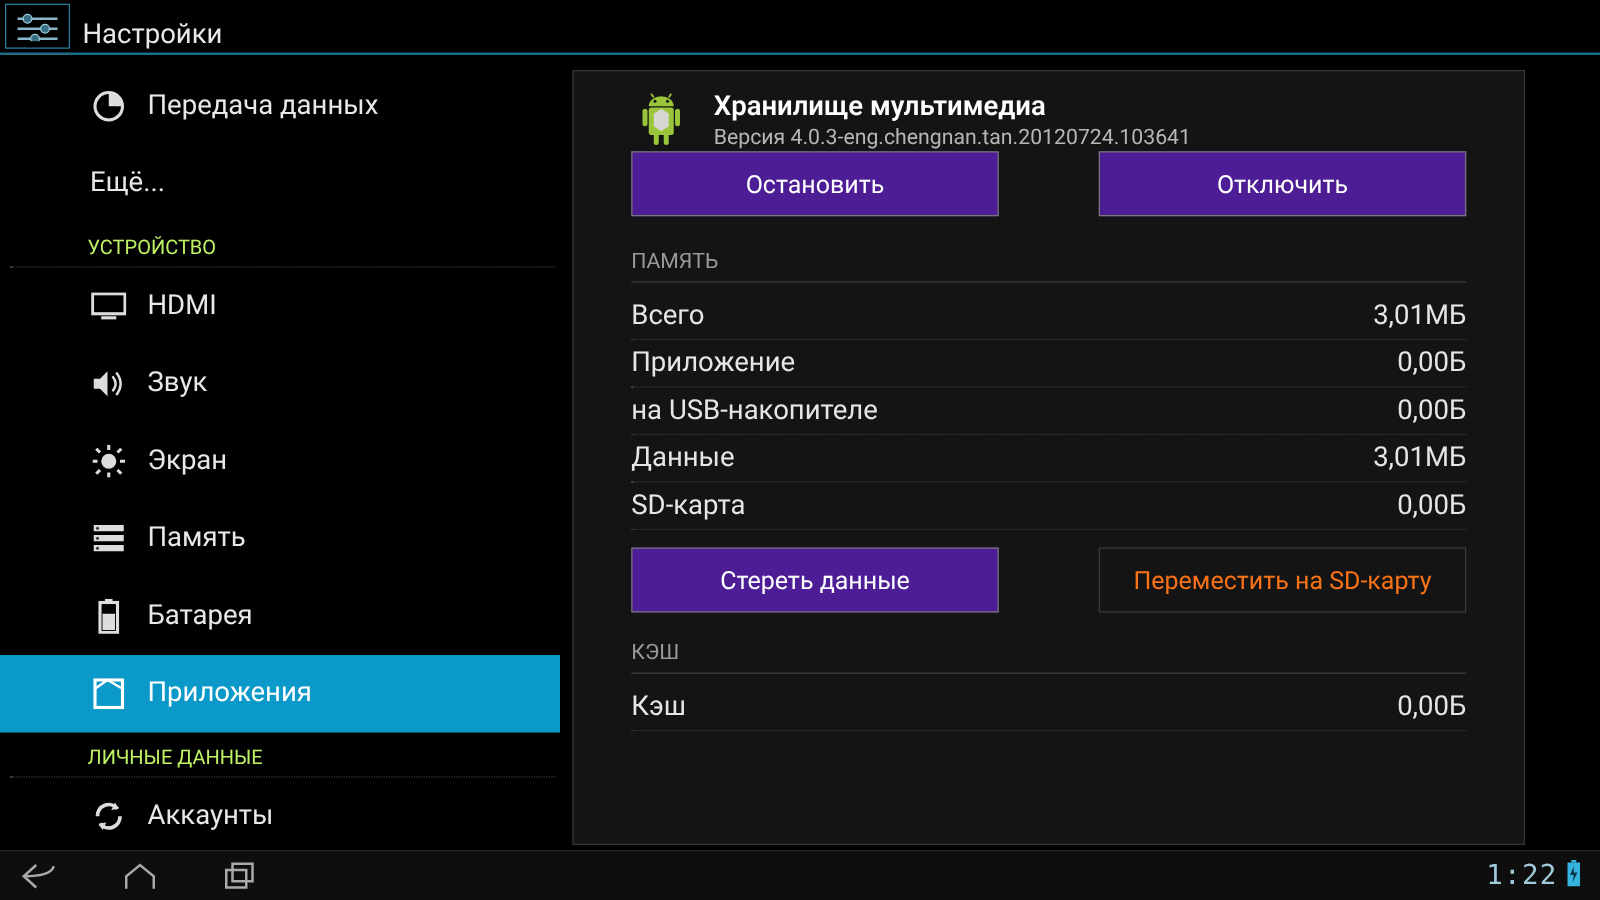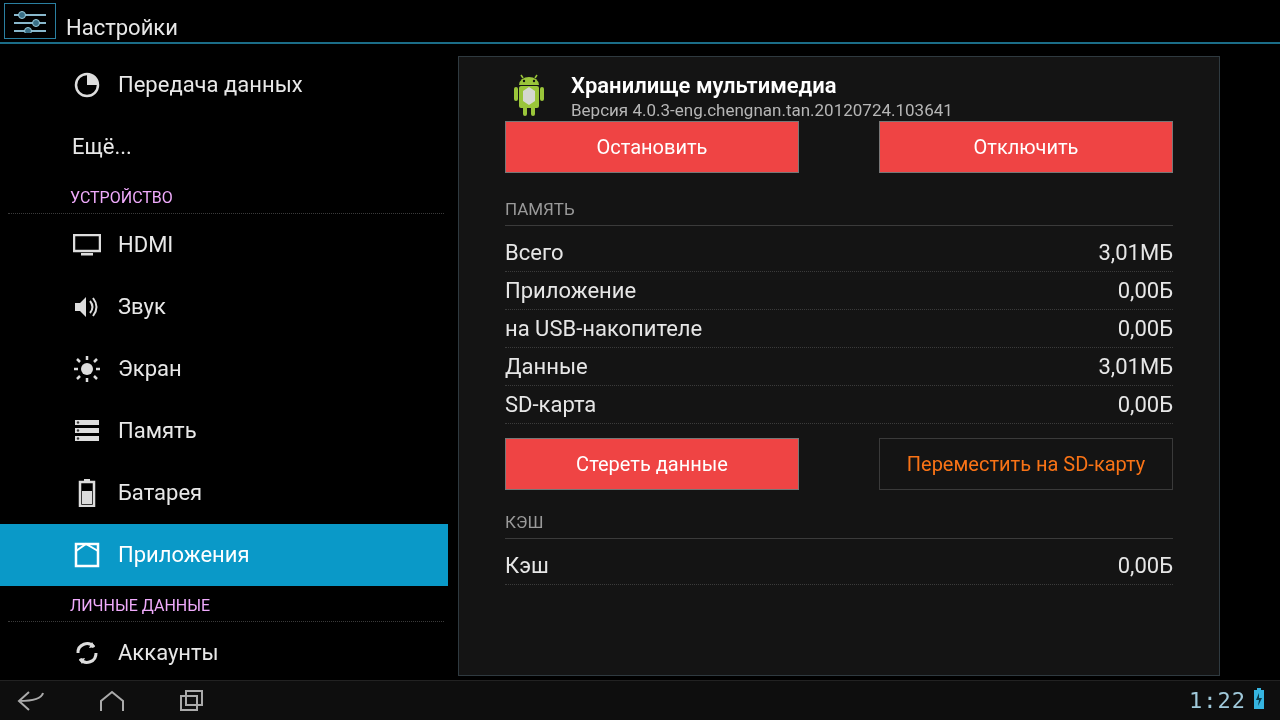--- a/index.html
+++ b/index.html
@@ -17,34 +17,34 @@
   .sidebar { width: 448px; height: 100%; padding-top: 10px; overflow: hidden; }
   .sidebar-scroll .item {
     display: flex; align-items: center; height: 62px; padding-left: 72px; font-size: 22px; color: #e8e8e8;
     border-bottom: 1px dotted rgba(90,90,90,0.0);
     position: relative;
   }
   .sidebar-scroll .item .icon { position: absolute; left: 72px; width: 30px; height: 30px; display:flex; align-items:center; justify-content:center; }
   .sidebar-scroll .item.has-icon { padding-left: 118px; }
   .sidebar-scroll .item.selected { background: #0a99c8; color: #fff; }
   .sidebar-scroll .section-header {
-    font-size: 16px; color: #f0abfc; text-transform: uppercase; padding: 10px 0 6px 62px;
+    font-size: 16px; color: #bef264; text-transform: uppercase; padding: 10px 0 6px 62px;
     border-bottom: 1px dotted #3b3b3b; margin-left: 8px; margin-right:4px;
   }
   .content-wrap { flex: 1; padding: 12px 60px 0 10px; }
   .content {
     border: 1px solid #2f3a40; background: #141414; height: 620px; padding: 16px 46px 0 46px;
     overflow: hidden;
   }
   .app-head { display:flex; align-items:flex-start; gap: 18px; }
   .app-icon { width: 48px; height: 48px; flex-shrink:0;}
   .app-title { font-size: 22px; font-weight: 600; color: #fff; }
   .app-version { font-size: 17px; color: #b6b6b6; margin-top: 2px;}
   .btn-row { display:flex; gap: 80px; margin: 0 0 22px 0; }
-  .btn { flex:1; height: 52px; background: #ef4444; color: #fff; font-size: 20px; display:flex; align-items:center; justify-content:center; border:1px solid #777; cursor:pointer;}
+  .btn { flex:1; height: 52px; background: #4c1d95; color: #fff; font-size: 20px; display:flex; align-items:center; justify-content:center; border:1px solid #777; cursor:pointer;}
   .btn.disabled { background: transparent; color: #f97316; border:1px solid #3a3a3a; cursor:default;}
   .sec-header { font-size: 17px; color: #9a9a9a; text-transform: uppercase; border-bottom: 1px solid #3b3b3b; padding: 4px 0 6px 0; margin-bottom: 8px;}
   .kv { display:flex; justify-content:space-between; font-size: 22px; padding: 6px 0; border-bottom: 1px dotted #3b3b3b; }
   .kv:last-of-type { border-bottom: 1px dotted #3b3b3b; }
   .action-row { display:flex; gap: 80px; margin: 14px 0 18px 0; }
   .action-row .btn { flex:1; }
   .navbar {
     position: absolute; left:0; right:0; bottom:0; height: 40px; background: #0e0e0e;
     display:flex; align-items:center; justify-content:space-between; padding: 0 14px;
     border-top: 1px solid #222;

